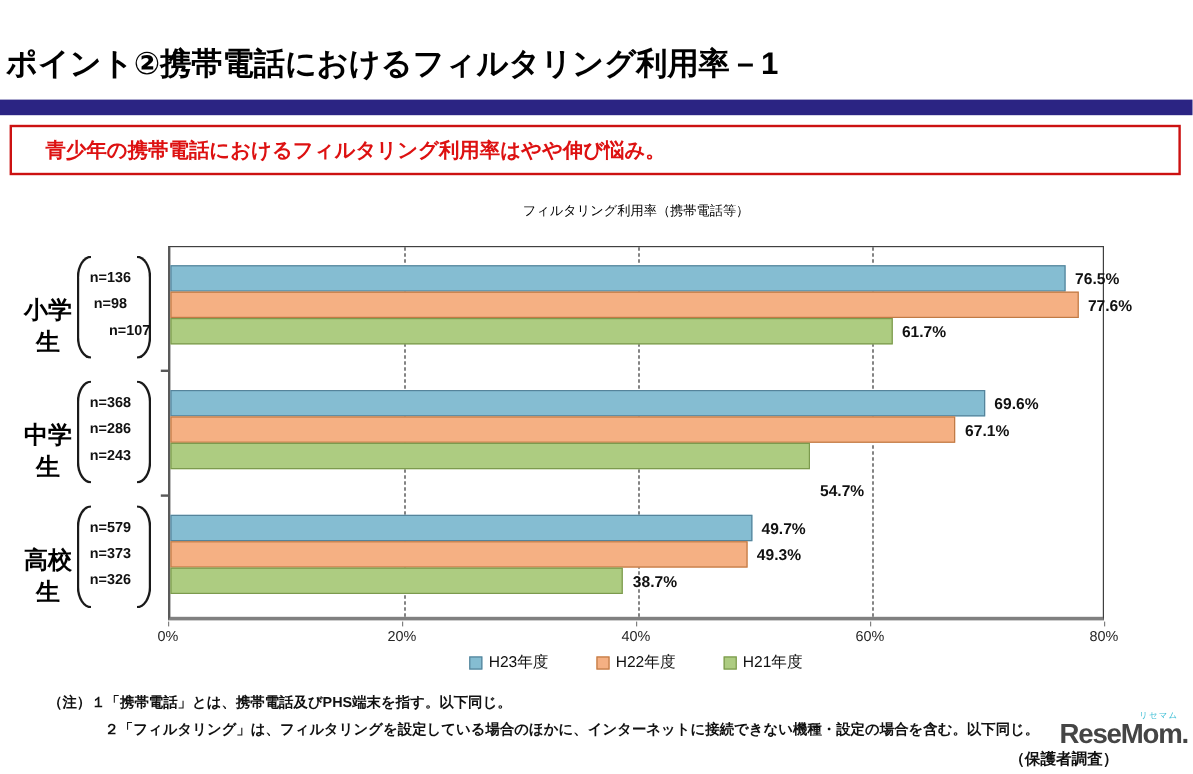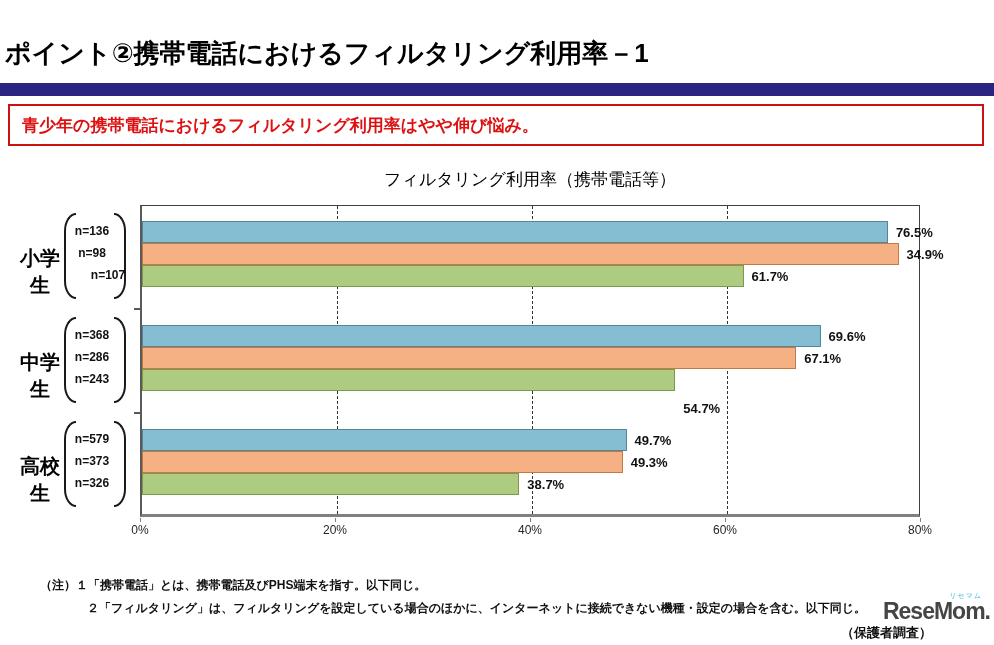--- a/index.html
+++ b/index.html
@@ -2,23 +2,23 @@
 <html><head>
 <meta charset="utf-8">
 <style>
   html,body{margin:0;padding:0;background:#fff;}
   body{font-family:"Liberation Sans","DejaVu Sans",sans-serif;}
   #page{position:relative;width:994px;height:645px;background:#ffffff;overflow:hidden;}
 
   .slide-title{position:absolute;left:5px;top:36px;font-size:26px;font-weight:bold;color:#000;letter-spacing:0px;white-space:nowrap;}
   .accent-bar{position:absolute;left:0;top:83px;width:994px;height:13px;background:#2B2483;}
   .highlight-box{position:absolute;left:8px;top:104px;width:972px;height:38px;border:2px solid #CC1111;display:flex;align-items:center;}
-  .highlight-text{margin-left:12px;font-size:17px;font-weight:bold;color:#DD1111;white-space:nowrap;}
+  .highlight-text{margin-left:28px;font-size:17px;font-weight:bold;color:#DD1111;white-space:nowrap;}
 
-  .chart-title{position:absolute;left:140px;top:168px;width:780px;text-align:center;font-size:17px;color:#000;}
+  .chart-title{position:absolute;left:140px;top:168px;width:780px;text-align:center;font-size:11px;color:#000;}
 
   .plot{position:absolute;left:140px;top:205px;width:780px;height:312px;box-sizing:border-box;border-top:1px solid #404040;border-right:1px solid #404040;border-left:2px solid #595959;border-bottom:3px solid #808080;overflow:visible;}
   .gridline{position:absolute;top:0;bottom:0;width:0;border-left:1px dashed #333;}
   .bar{position:absolute;left:0;height:22px;box-sizing:border-box;border:1px solid #000;}
   .bval{position:absolute;font-size:13px;font-weight:bold;color:#111;white-space:nowrap;}
 
   .cat{position:absolute;left:14px;width:52px;text-align:center;font-size:20px;font-weight:bold;color:#000;}
   .nval{position:absolute;left:67px;width:50px;text-align:center;font-size:12px;font-weight:bold;color:#111;white-space:nowrap;}
   .paren{position:absolute;width:12px;height:86px;box-sizing:border-box;}
   .paren-l{border-left:2px solid #1a1a1a;border-top:2px solid #1a1a1a;border-bottom:2px solid #1a1a1a;border-radius:12px 0 0 12px / 18px 0 0 18px;}
@@ -55,21 +55,21 @@
 
   <div class="chart-title">フィルタリング利用率（携帯電話等）</div>
 
   <div class="plot" id="plot">
       <div class="gridline" style="left: 195px;"></div>
       <div class="gridline" style="left: 390px;"></div>
       <div class="gridline" style="left: 585px;"></div>
       <div class="bar" style="top: 15px; width: 745.875px; background: rgb(133, 189, 210); border-color: rgb(85, 132, 155);"></div>
       <div class="bval" style="left: 753.875px; top: 19px;">76.5%</div>
       <div class="bar" style="top: 37px; width: 756.6px; background: rgb(245, 176, 131); border-color: rgb(192, 123, 69);"></div>
-      <div class="bval" style="left: 764.6px; top: 41px;">34.9%</div>
+      <div class="bval" style="left: 764.6px; top: 41px;">77.6%</div>
       <div class="bar" style="top: 59px; width: 601.575px; background: rgb(173, 204, 129); border-color: rgb(124, 154, 78);"></div>
       <div class="bval" style="left: 609.575px; top: 63px;">61.7%</div>
       <div class="bar" style="top: 119px; width: 678.6px; background: rgb(133, 189, 210); border-color: rgb(85, 132, 155);"></div>
       <div class="bval" style="left: 686.6px; top: 123px;">69.6%</div>
       <div class="bar" style="top: 141px; width: 654.225px; background: rgb(245, 176, 131); border-color: rgb(192, 123, 69);"></div>
       <div class="bval" style="left: 662.225px; top: 145px;">67.1%</div>
       <div class="bar" style="top: 163px; width: 533.325px; background: rgb(173, 204, 129); border-color: rgb(124, 154, 78);"></div>
       <div class="bval" style="left: 541.325px; top: 167px; margin-top: 28px;">54.7%</div>
       <div class="bar" style="top: 223px; width: 484.575px; background: rgb(133, 189, 210); border-color: rgb(85, 132, 155);"></div>
       <div class="bval" style="left: 492.575px; top: 227px;">49.7%</div>
@@ -92,20 +92,34 @@
       <div class="nval" style="top: 350px;">n=286</div>
       <div class="nval" style="top: 372px;">n=243</div>
       <div class="cat" style="top: 453px;">高校生</div>
       <div class="paren paren-l" style="left: 64px; top: 421px;"></div>
       <div class="paren paren-r" style="left: 114px; top: 421px;"></div>
       <div class="nval" style="top: 432px;">n=579</div>
       <div class="nval" style="top: 454px;">n=373</div>
       <div class="nval" style="top: 476px;">n=326</div>
     </div>
 
+  <div class="legend" id="legend">
+      <div class="legend-item">
+        <div class="swatch" style="background: rgb(133, 189, 210); border-color: rgb(85, 132, 155);"></div>
+        <div class="legend-label">H23年度</div>
+      </div>
+      <div class="legend-item">
+        <div class="swatch" style="background: rgb(245, 176, 131); border-color: rgb(192, 123, 69);"></div>
+        <div class="legend-label">H22年度</div>
+      </div>
+      <div class="legend-item">
+        <div class="swatch" style="background: rgb(173, 204, 129); border-color: rgb(124, 154, 78);"></div>
+        <div class="legend-label">H21年度</div>
+      </div>
+    </div>
 
   <div class="note note1">（注）１「携帯電話」とは、携帯電話及びPHS端末を指す。以下同じ。</div>
   <div class="note note2">２「フィルタリング」は、フィルタリングを設定している場合のほかに、インターネットに接続できない機種・設定の場合を含む。以下同じ。</div>
   <div class="source">（保護者調査）</div>
 
   <div class="logo">
     <span class="logo-ruby">リセマム</span>
     <span class="logo-text">ReseMom.</span>
   </div>
 <div class="xlabel" style="left: 110px; top: 523px;">0%</div>

